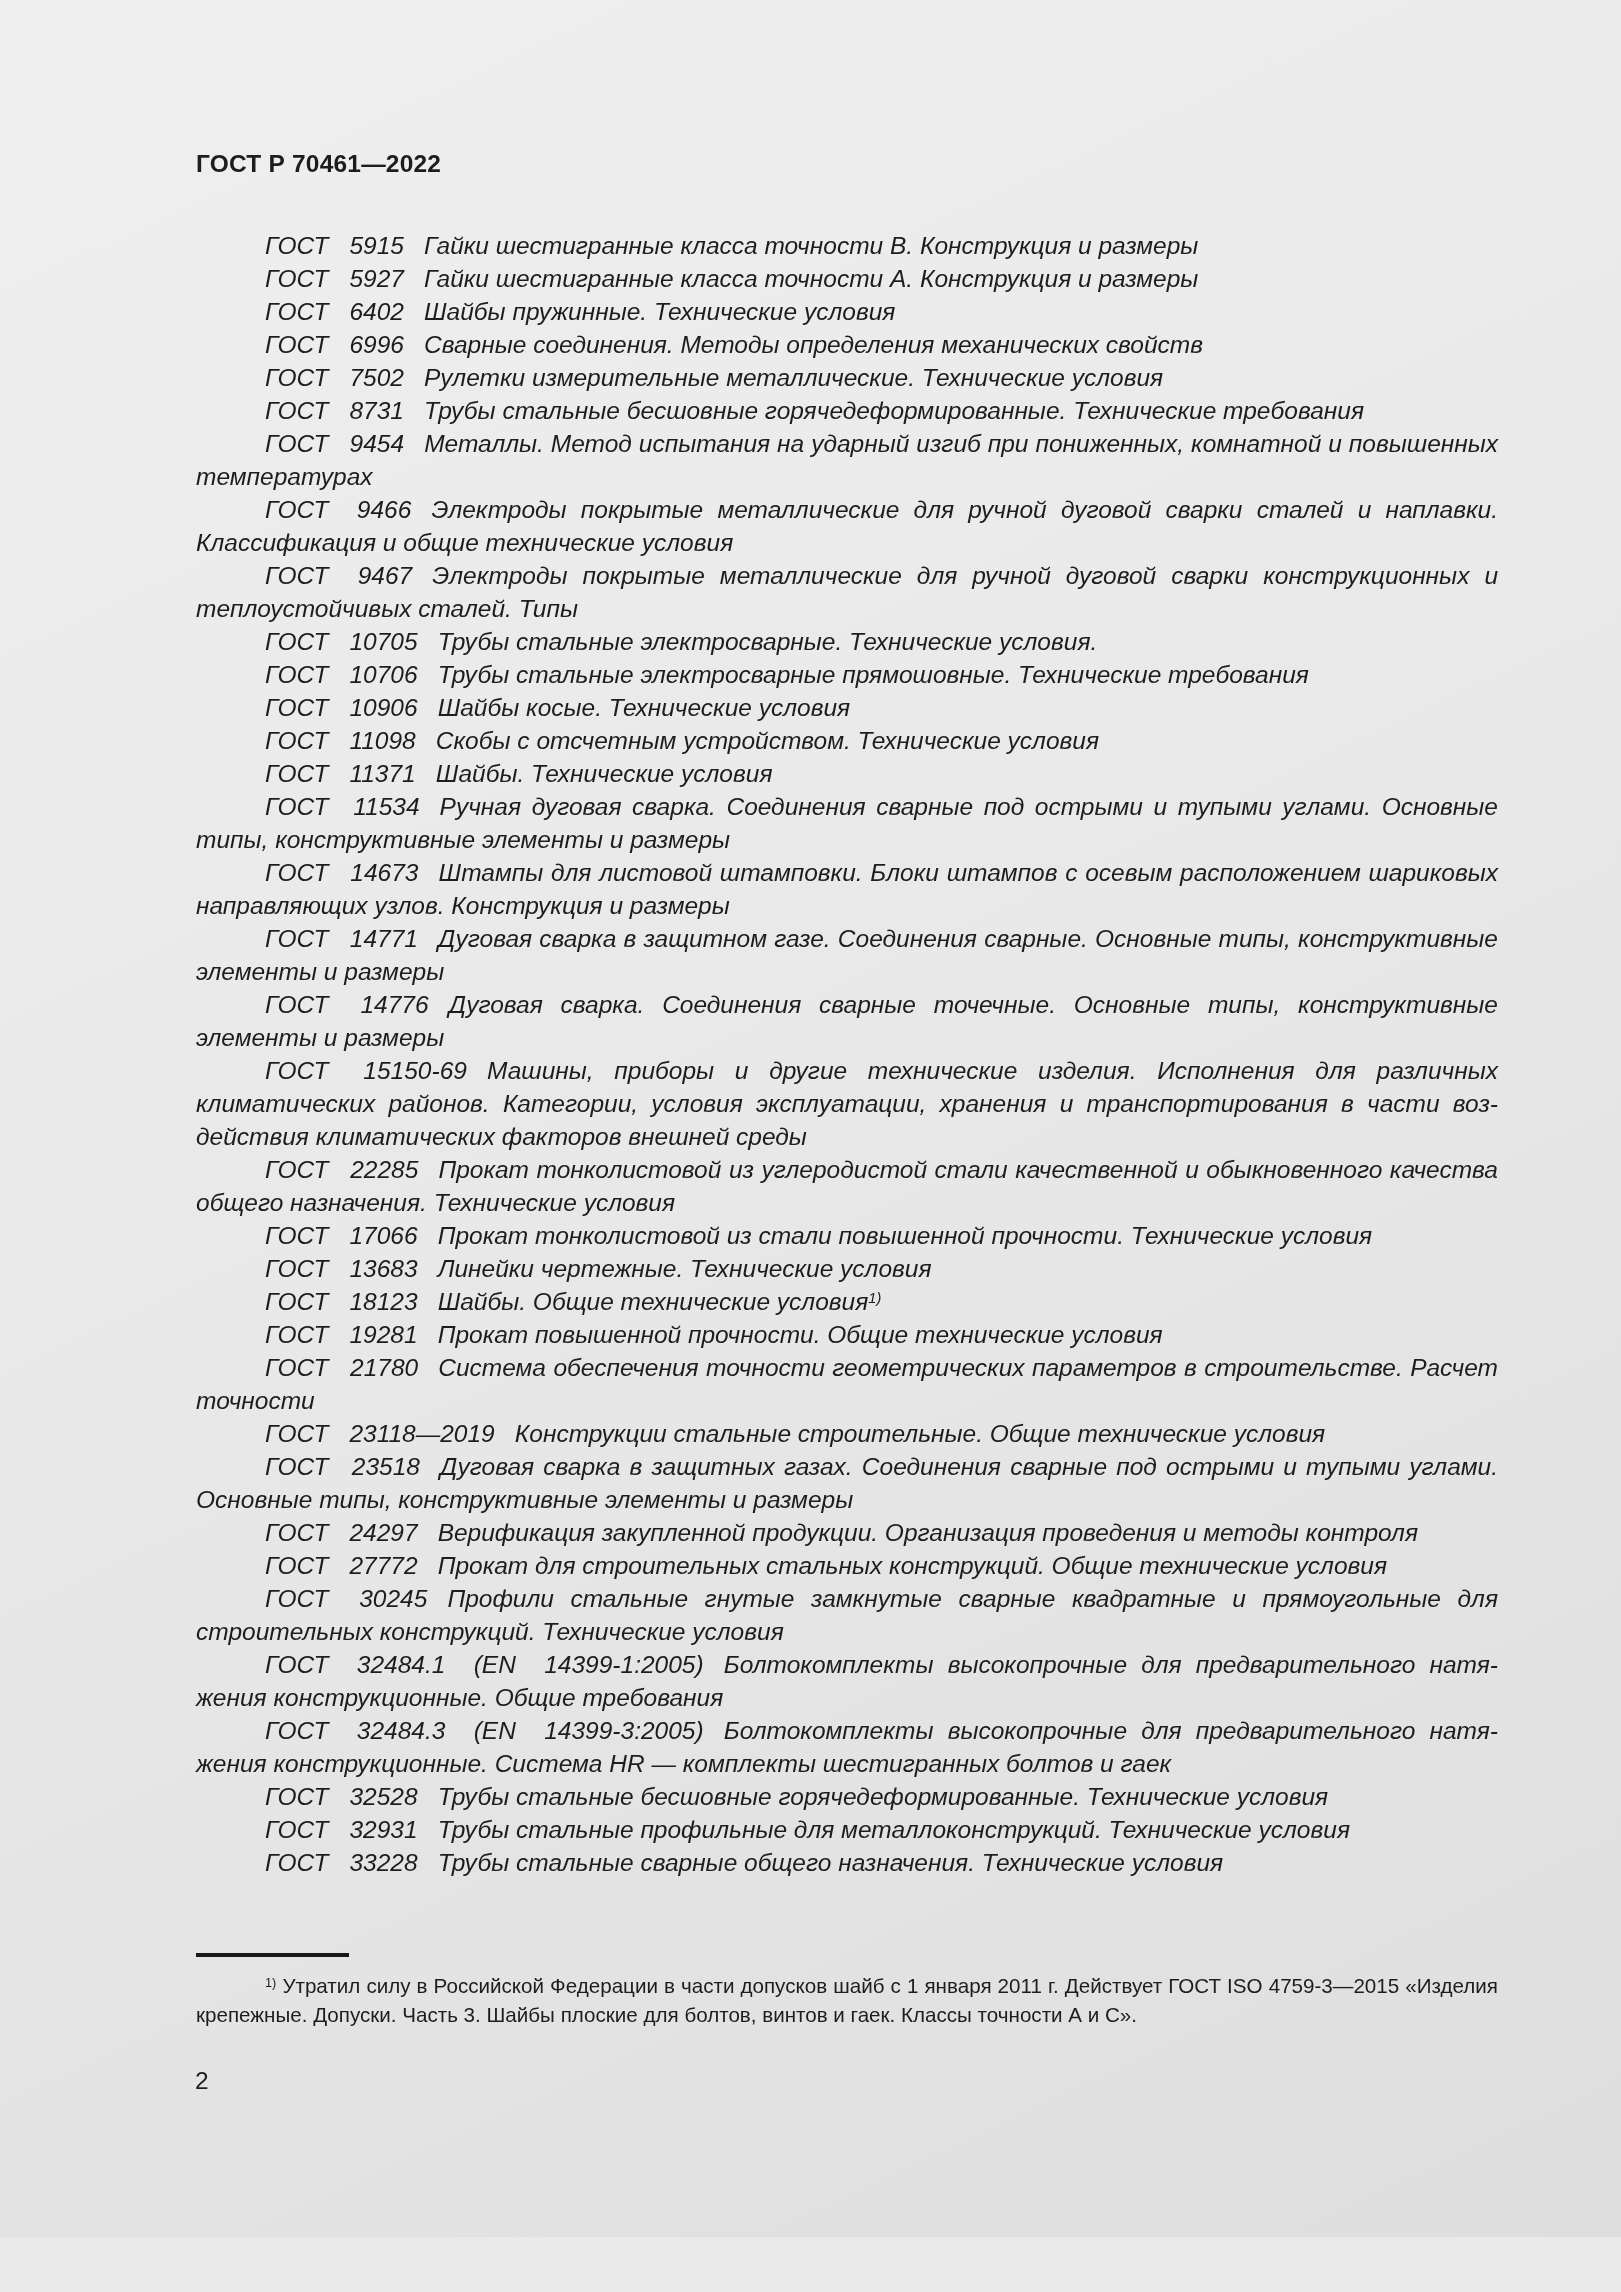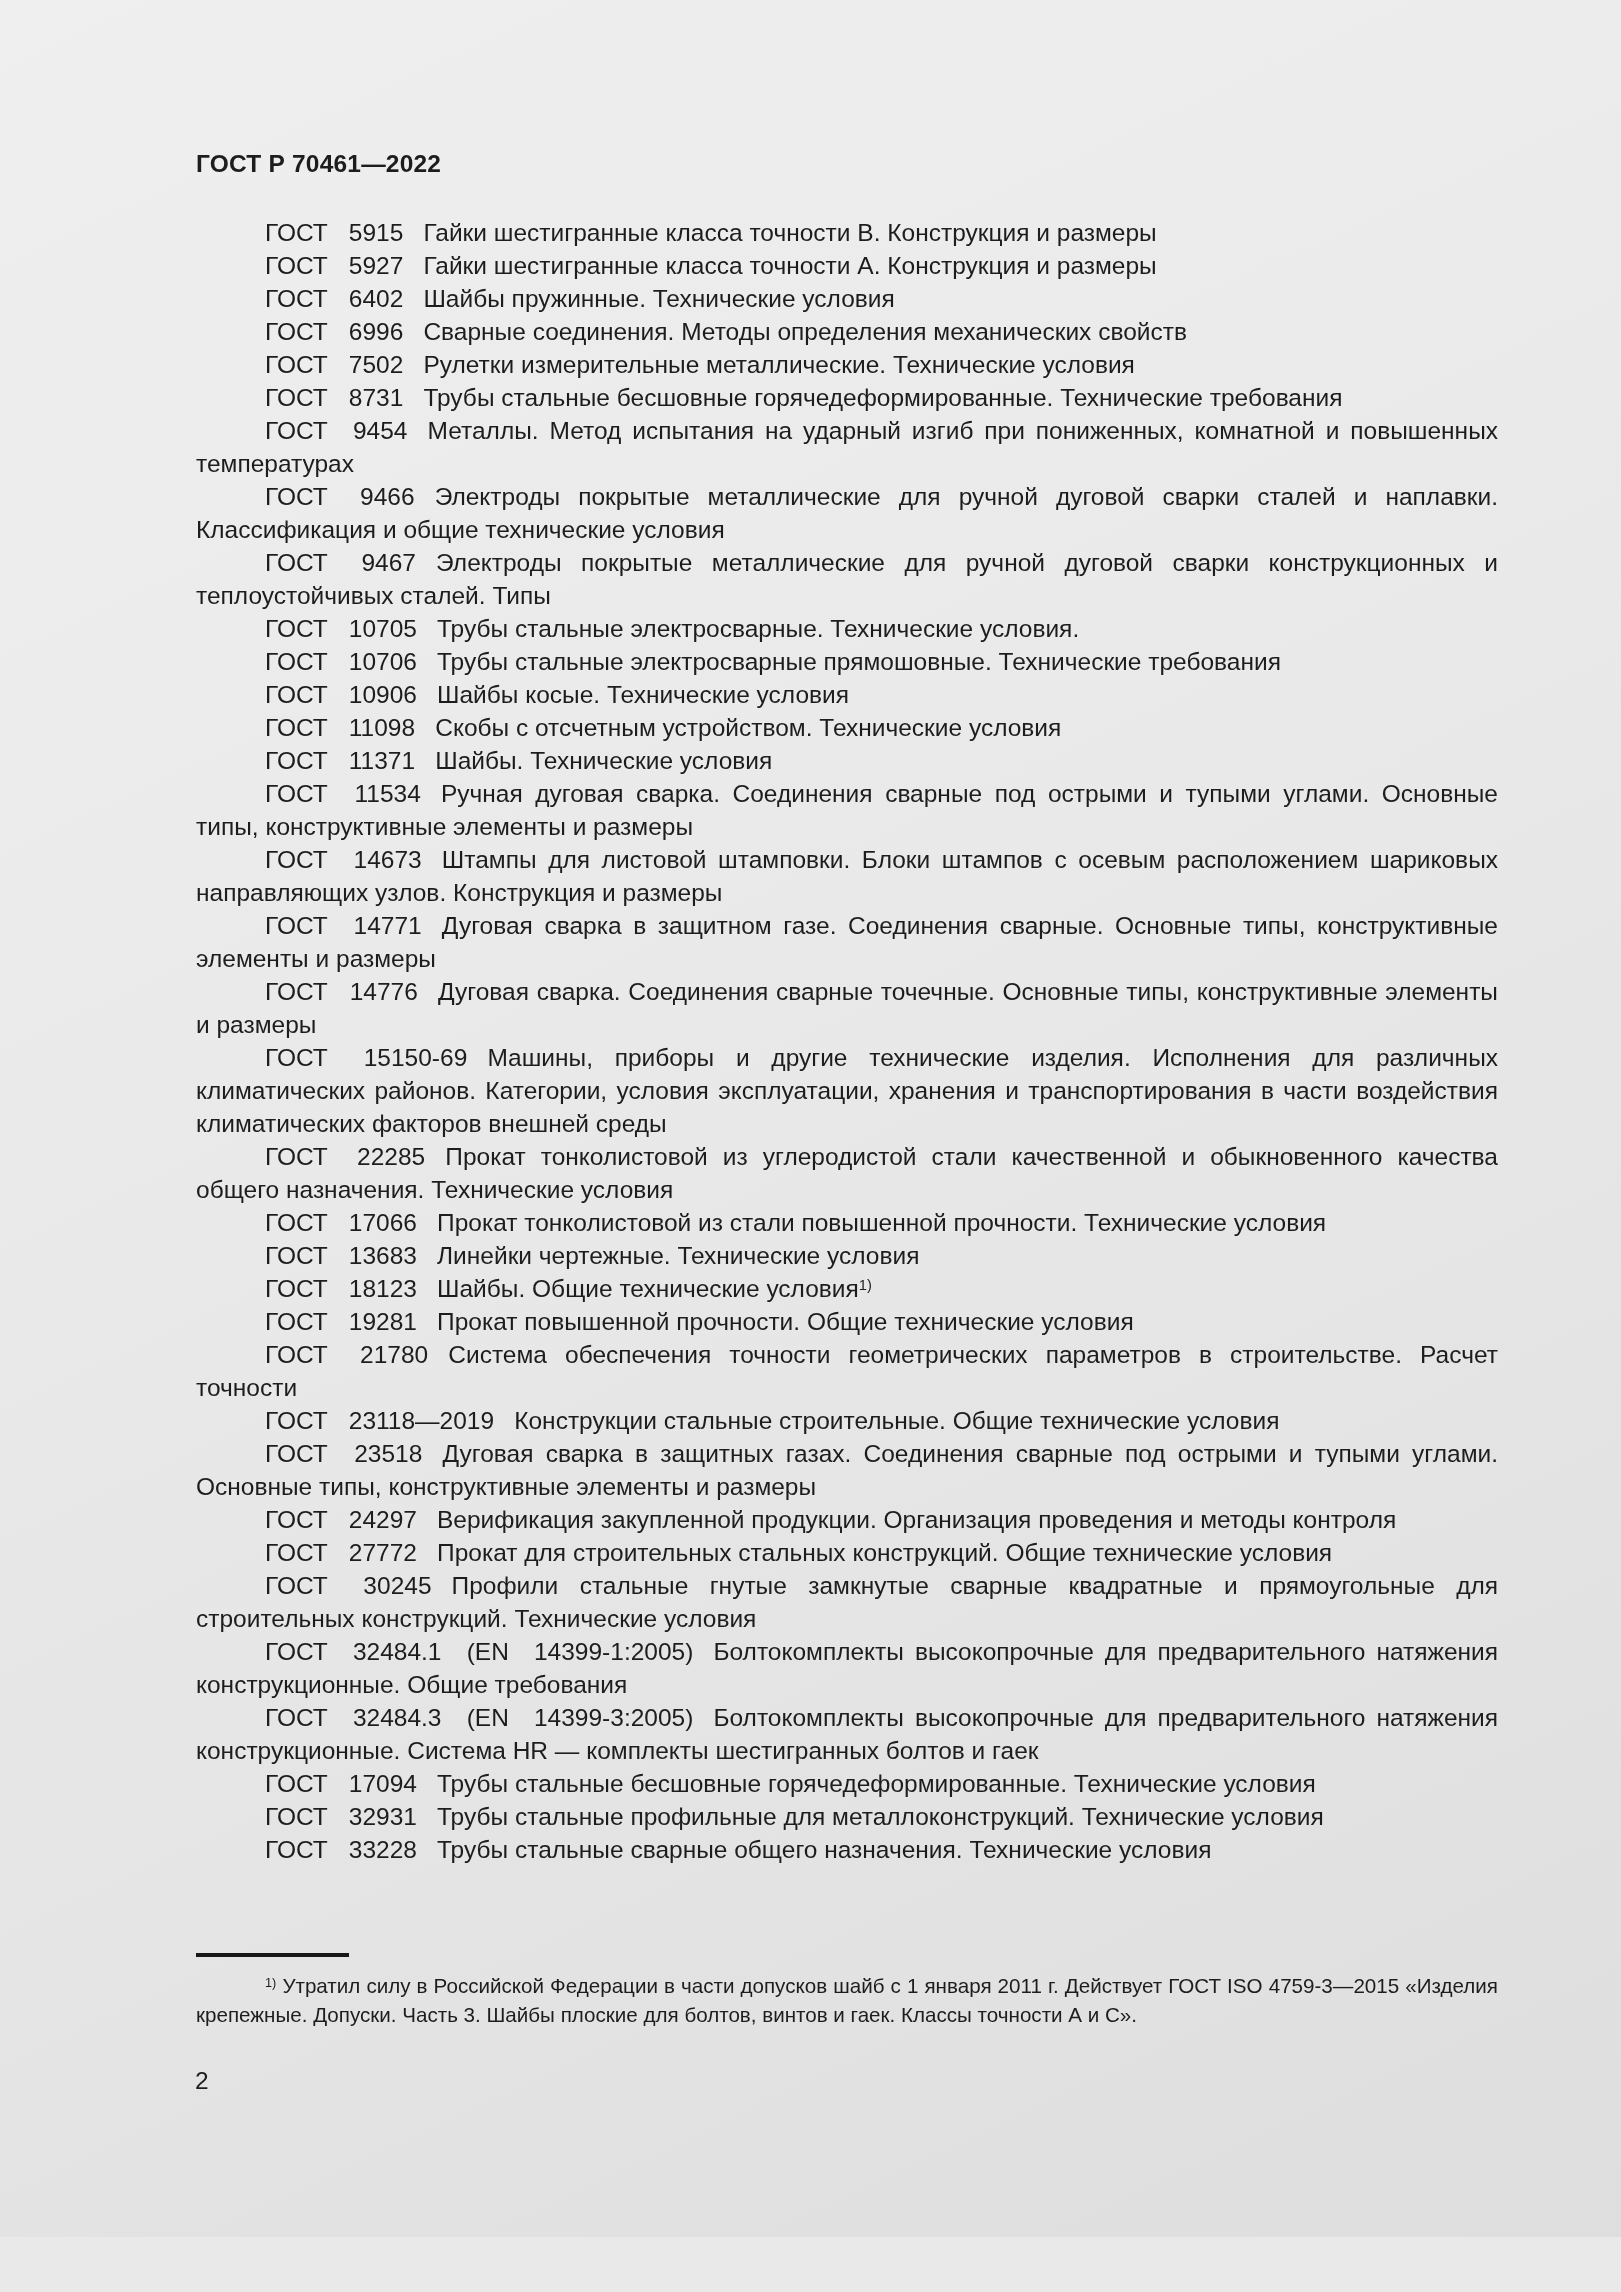--- a/index.html
+++ b/index.html
@@ -18,22 +18,23 @@
   .doc-header {
     position: absolute;
     left: 196px; top: 150px;
     font-size: 24.5px;
     font-weight: bold;
     letter-spacing: 0.2px;
     margin: 0;
   }
   .standards {
     position: absolute;
-    left: 196px; top: 216px;
+    left: 196px; top: 229px;
     width: 1302px;
+    font-style: italic;
   }
   .entry {
     margin: 0;
     font-size: 24.5px;
     line-height: 33px;
     text-align: justify;
     text-indent: 69px;
     hyphens: manual;
   }
   .ref { word-spacing: 0.58em; margin-right: 0.82em; white-space: nowrap; }
@@ -137,21 +138,21 @@
 
     <p class="entry"><span class="ref">ГОСТ 27772</span><span class="title">Прокат для строительных стальных конструкций. Общие технические условия</span></p>
 
     <p class="entry"><span class="ref">ГОСТ 30245</span><span class="title">Профили стальные гнутые замкнутые сварные квадратные и прямоугольные для строительных конструкций. Технические условия</span></p>
 
     <p class="entry"><span class="ref">ГОСТ 32484.1 (EN 14399-1:2005)</span><span class="title">Болтокомплекты высокопрочные для предварительного натя­жения конструкционные. Общие требования</span></p>
 
     <p class="entry"><span class="ref">ГОСТ 32484.3 (EN 14399-3:2005)</span><span class="title">Болтокомплекты высокопрочные для предварительного натя­жения конструкционные. Система HR — комплекты шестигранных болтов и гаек</span></p>
 
 
-    <p class="entry"><span class="ref">ГОСТ 17094</span><span class="title">Трубы стальные бесшовные горячедеформированные. Технические условия</span></p>
+    <p class="entry"><span class="ref">ГОСТ 32528</span><span class="title">Трубы стальные бесшовные горячедеформированные. Технические условия</span></p>
 
     <p class="entry"><span class="ref">ГОСТ 32931</span><span class="title">Трубы стальные профильные для металлоконструкций. Технические условия</span></p>
 
     <p class="entry"><span class="ref">ГОСТ 33228</span><span class="title">Трубы стальные сварные общего назначения. Технические условия</span></p>
   </main>
 
   <div class="footnote-rule"></div>
 
   <p class="footnote"><sup>1)</sup> <span>Утратил силу в Российской Федерации в части допусков шайб с 1 января 2011 г. Действует ГОСТ ISO 4759-3—2015 «Изделия крепежные. Допуски. Часть 3. Шайбы плоские для болтов, винтов и гаек. Классы точности А и С».</span></p>
 

